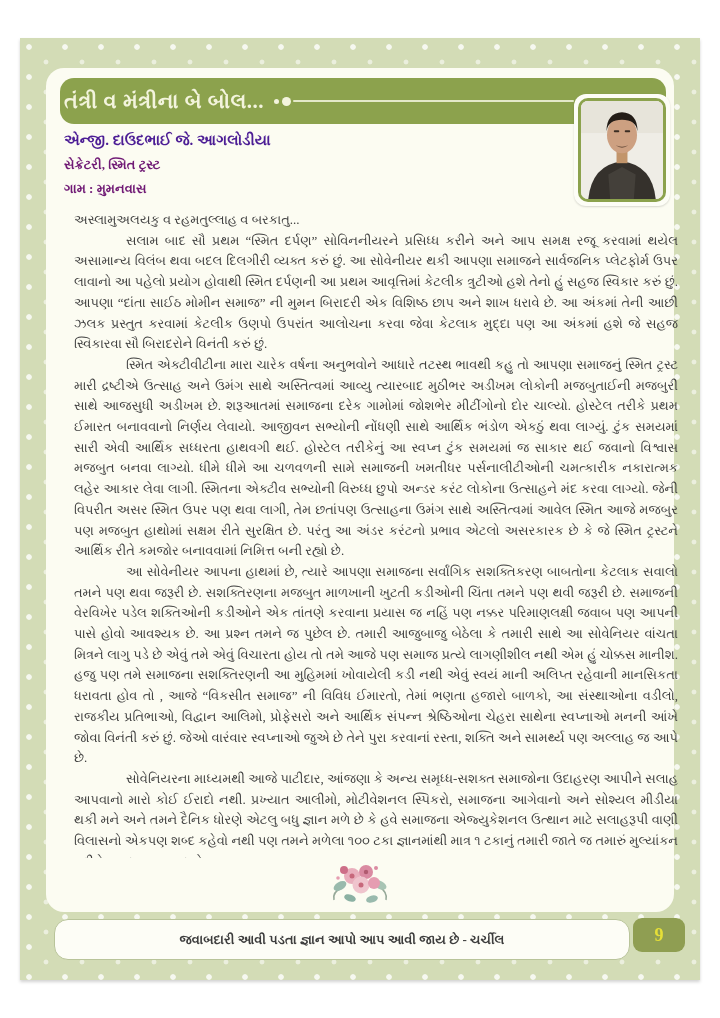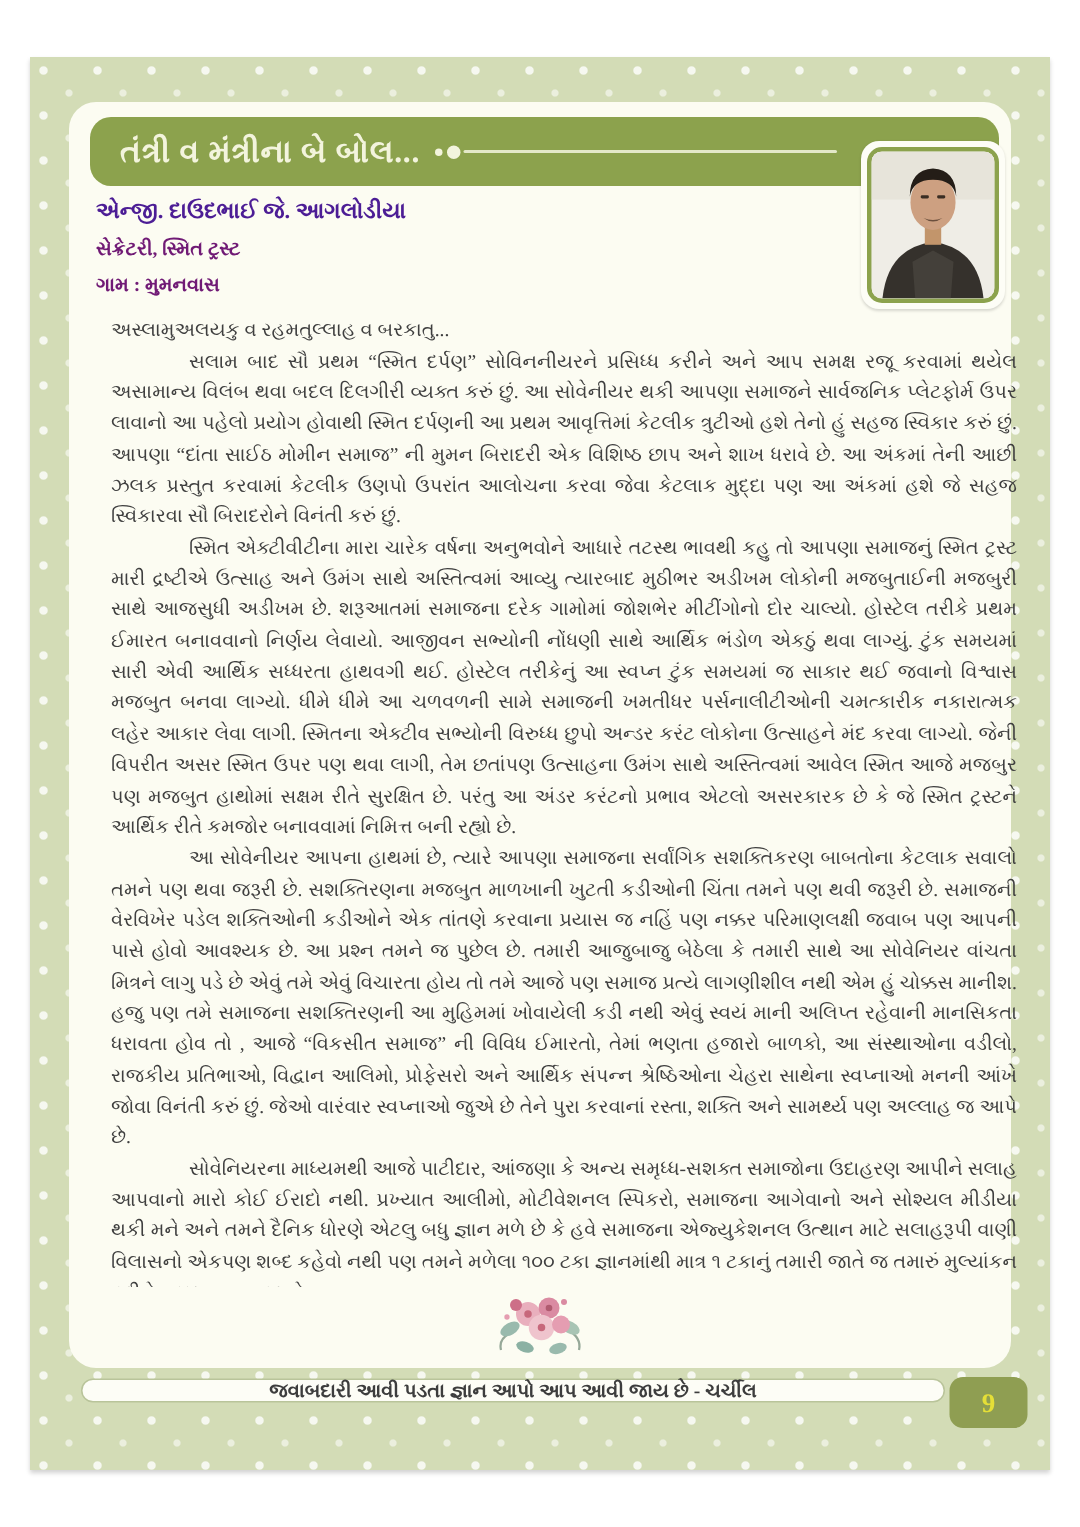--- a/index.html
+++ b/index.html
@@ -20,21 +20,21 @@
   
   .card {
     position:absolute; left:26px; top:30px; width:628px; height:844px;
     background:#fcfcf2; border-radius:18px;
   }
 
   
   .banner {
     position:absolute; left:14px; top:10px; width:606px; height:46px;
     background:#8ca24d; border-radius:14px;
-    display:flex; align-items:center; padding:0 20px;
+    display:flex; align-items:center; padding:0 4px;
   }
   .banner-title {
     color:#f3f4dd; font-size:21px; font-weight:bold; letter-spacing:.5px; white-space:nowrap;
   }
   .banner-dots { display:flex; align-items:center; margin-left:10px; }
   .banner-dots .d1 { width:5px; height:5px; border-radius:50%; background:#f3f4dd; display:inline-block; margin-right:3px; }
   .banner-dots .d2 { width:9px; height:9px; border-radius:50%; background:#f3f4dd; display:inline-block; }
   .banner-line { flex:1; height:2px; background:#e3e8c8; margin-left:2px; margin-right:88px; border-radius:1px; }
 
   
@@ -62,21 +62,21 @@
   }
   .body-text p.salutation { text-indent:0; }
   .body-text p.para { text-indent:52px; }
 
   
   .flower { position:absolute; left:282px; top:790px; width:64px; height:48px; }
   .flower svg { width:100%; height:100%; }
 
   
   .footer-pill {
-    position:absolute; left:34px; top:881px; width:576px; height:16px;
+    position:absolute; left:34px; top:881px; width:576px; height:41px;
     background:#fdfdf6; border:1px solid #b9c49a; border-radius:14px;
     display:flex; align-items:center; justify-content:center;
     color:#3d3d3d; font-size:13px; font-weight:bold;
   }
   .page-badge {
     position:absolute; left:613px; top:880px; width:52px; height:34px;
     background:#8f9e52; border-radius:9px;
     display:flex; align-items:center; justify-content:center;
     color:#e5df37; font-size:18px; font-weight:bold;
   }

